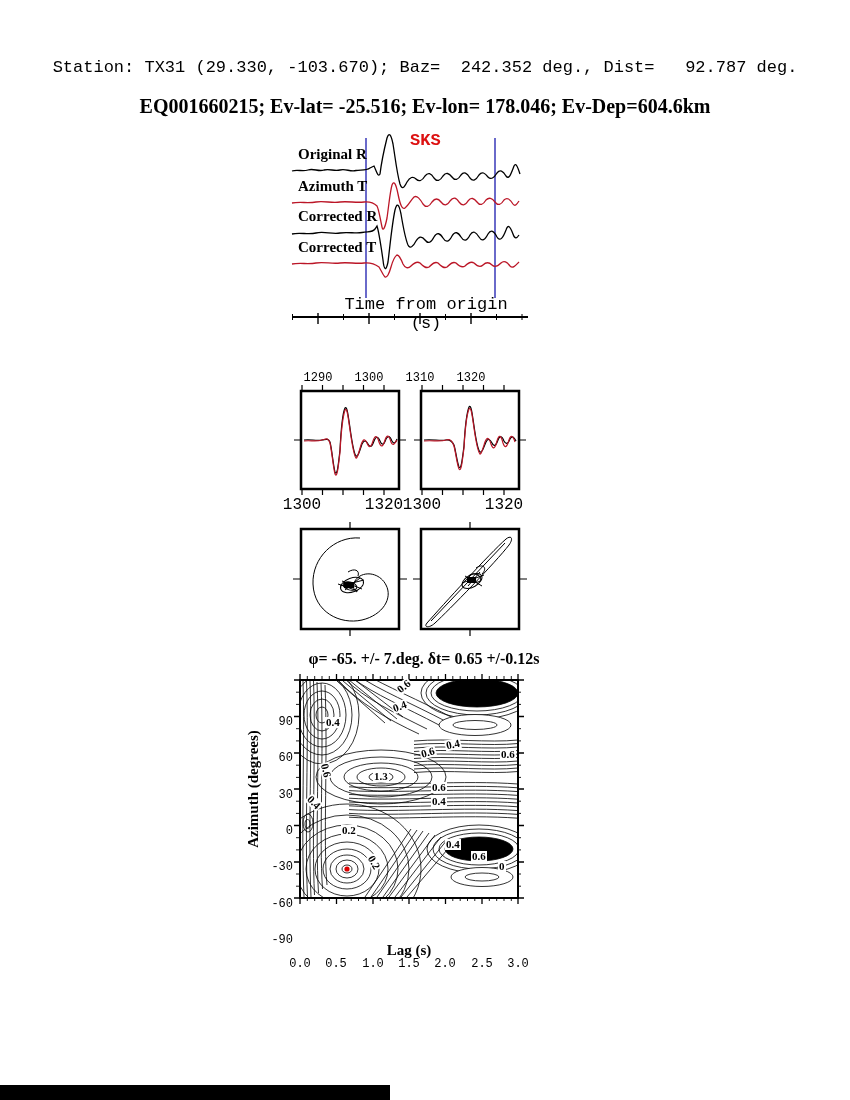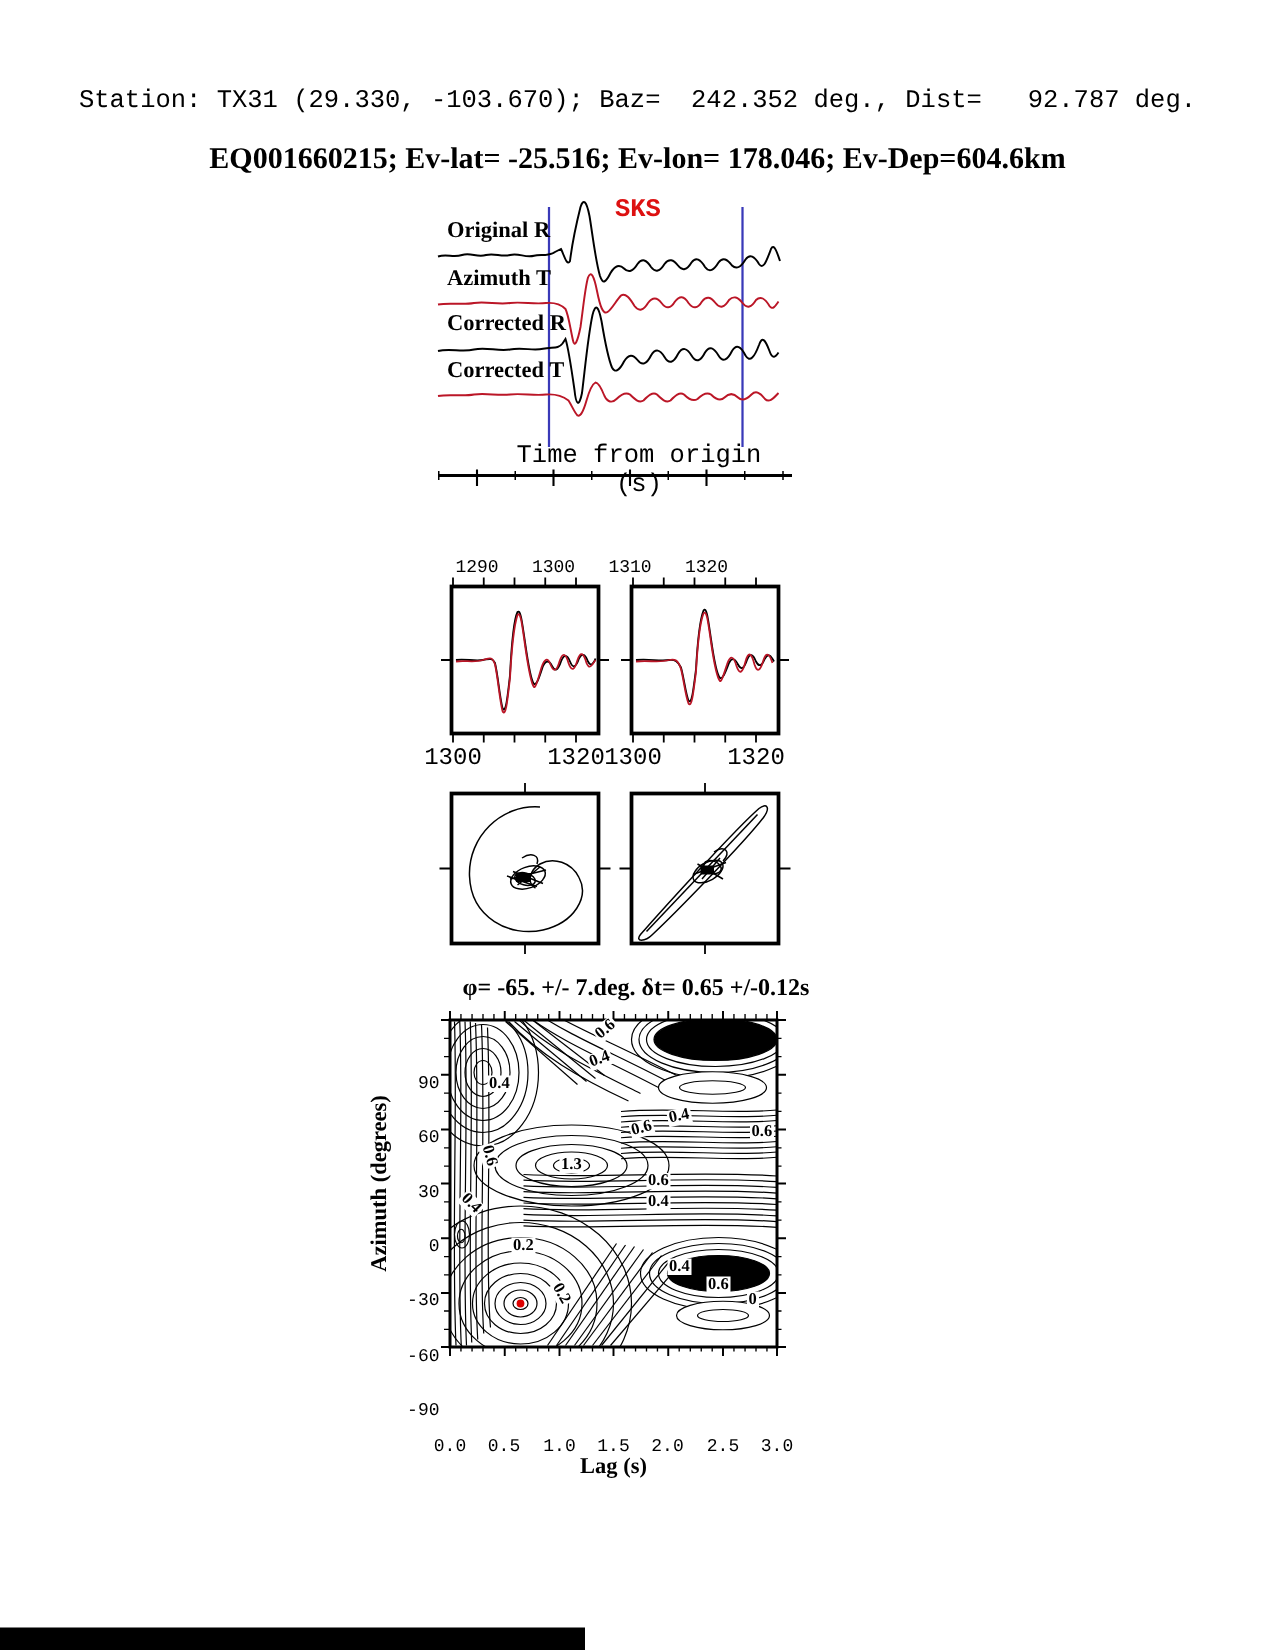--- a/index.html
+++ b/index.html
@@ -262,18 +262,18 @@
     <span class="abs sans ctr tick-lbl" style="left:17px;top:234px;width:40px;">0.5</span>
     <span class="abs sans ctr tick-lbl" style="left:54px;top:234px;width:40px;">1.0</span>
     <span class="abs sans ctr tick-lbl" style="left:90px;top:234px;width:40px;">1.5</span>
     <span class="abs sans ctr tick-lbl" style="left:126px;top:234px;width:40px;">2.0</span>
     <span class="abs sans ctr tick-lbl" style="left:163px;top:234px;width:40px;">2.5</span>
     <span class="abs sans ctr tick-lbl" style="left:199px;top:234px;width:40px;">3.0</span>
 
     <span class="abs serifb ctr" style="left:-155px;top:101px;width:220px;height:18px;font-size:15px;transform:rotate(-90deg);">Azimuth (degrees)</span>
   </div>
 
-  <div class="abs serifb ctr" style="left:309px;top:942px;width:200px;font-size:15px;margin-top:28px;">Lag (s)</div>
+  <div class="abs serifb ctr" style="left:309px;top:942px;width:200px;font-size:15px;">Lag (s)</div>
 
 
   <div class="abs" style="left:0;top:1085px;width:390px;height:15px;background:#000;"></div>
 
 </div>
 
 </body></html>

